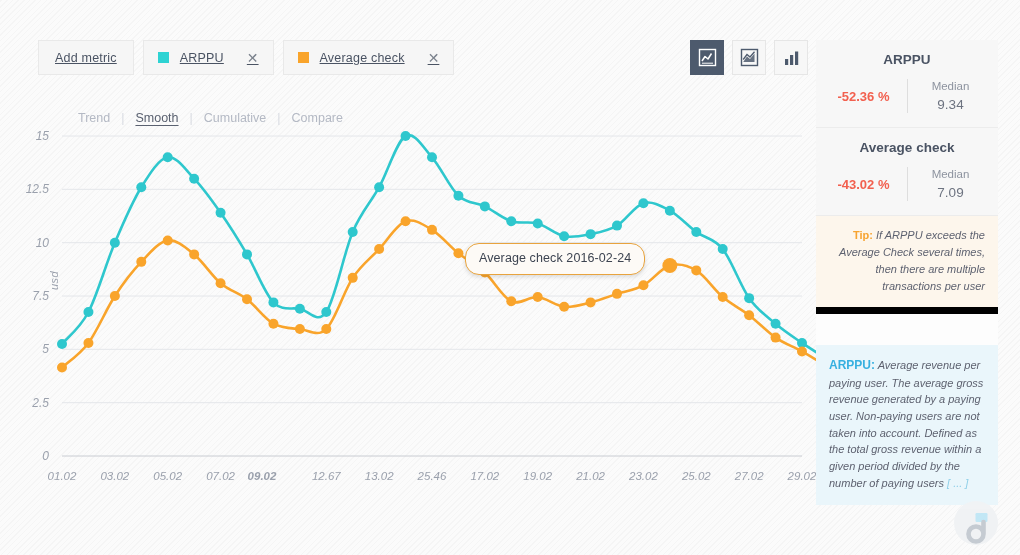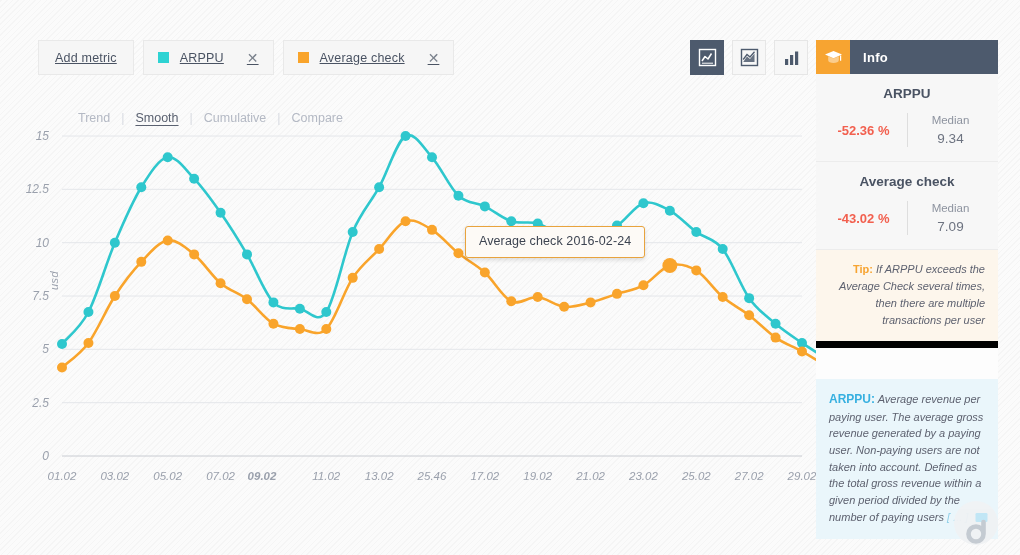--- a/index.html
+++ b/index.html
@@ -102,24 +102,24 @@
     font-style: italic;
     transform: translateX(-50%);
     white-space: nowrap;
   }
   #plot { position: absolute; inset: 0; }
   #plot svg { display: block; overflow: visible; }
 
   
   #tooltip {
     position: absolute;
-    left: 465px; top: 226px;
+    left: 465px; top: 243px;
     background: #fdfaf6;
     border: 1px solid #e8a33d;
-    border-radius: 3px;
+    border-radius: 14px;
     padding: 7px 13px 9px;
     box-shadow: 0 2px 4px rgba(0,0,0,0.13);
     text-align: center;
     z-index: 20;
   }
   #tooltip .tt-title {
     font-size: 12.5px; color: #3d4451;
     white-space: nowrap; letter-spacing: .1px;
   }
   #tooltip .tt-value {
@@ -279,21 +279,21 @@
         <div class="ytick" style="top: 213.333px;">5</div>
         <div class="ytick" style="top: 266.667px;">2.5</div>
         <div class="ytick" style="top: 320px;">0</div>
       </div>
     <div id="xticks-host">
         <div class="xtick" style="left: 0px;">01.02</div>
         <div class="xtick" style="left: 52.8571px;">03.02</div>
         <div class="xtick" style="left: 105.714px;">05.02</div>
         <div class="xtick" style="left: 158.571px;">07.02</div>
         <div class="xtick" style="left: 200px; font-weight: bold;">09.02</div>
-        <div class="xtick" style="left: 264.286px;">11.02</div>
+        <div class="xtick" style="left: 264.286px;">12.67</div>
         <div class="xtick" style="left: 317.143px;">13.02</div>
         <div class="xtick" style="left: 370px;">25.46</div>
         <div class="xtick" style="left: 422.857px;">17.02</div>
         <div class="xtick" style="left: 475.714px;">19.02</div>
         <div class="xtick" style="left: 528.571px;">21.02</div>
         <div class="xtick" style="left: 581.429px;">23.02</div>
         <div class="xtick" style="left: 634.286px;">25.02</div>
         <div class="xtick" style="left: 687.143px;">27.02</div>
         <div class="xtick" style="left: 740px;">29.02</div>
       </div>
@@ -370,30 +370,20 @@
           <circle cx="766.43" cy="231.47" r="5" fill="#f9a42b"></circle>
         </svg>
       </div>
   </div>
 
   <div id="tooltip">
     <div class="tt-title">Average check 2016-02-24</div>
   </div>
 
   <div id="info-panel">
-    <div id="info-head">
-      <div class="icon-box">
-        <svg width="19" height="15" viewBox="0 0 19 15">
-          <path d="M9.5,1 L18,4.6 L9.5,8.2 L1,4.6 Z" fill="#ffffff"></path>
-          <path d="M4.2,6.2 L4.2,10.2 C4.2,12 6.6,13 9.5,13 C12.4,13 14.8,12 14.8,10.2 L14.8,6.2 L9.5,8.5 Z" fill="#ffffff" opacity="0.45"></path>
-          <path d="M16.6,5.4 L16.6,10.8" stroke="#ffffff" stroke-width="1.2" fill="none"></path>
-        </svg>
-      </div>
-      <div class="head-title">Info</div>
-    </div>
 
     <div class="stat-block">
       <div class="stat-name">ARPPU</div>
       <div class="stat-row">
         <div class="pct">-52.36 %</div>
         <div class="divider"></div>
         <div class="median">
           <span>Median</span>
           <span class="mval">9.34</span>
         </div>

